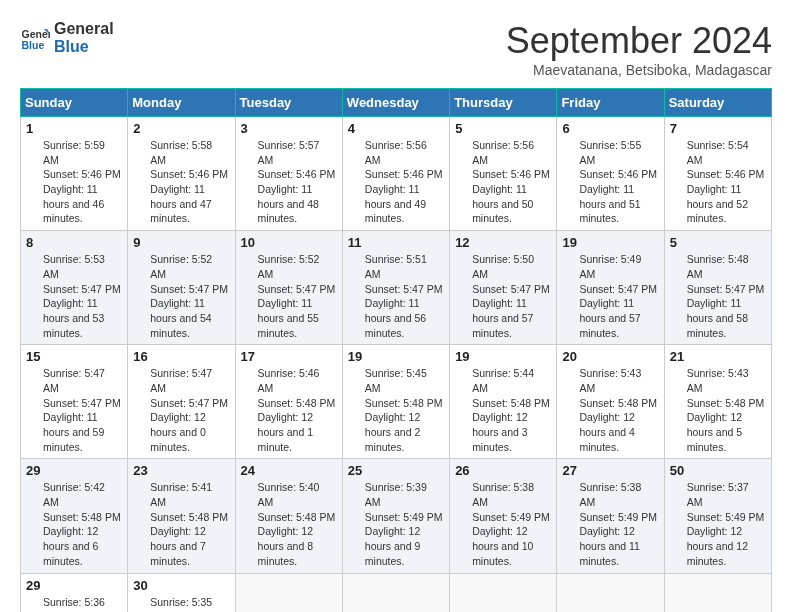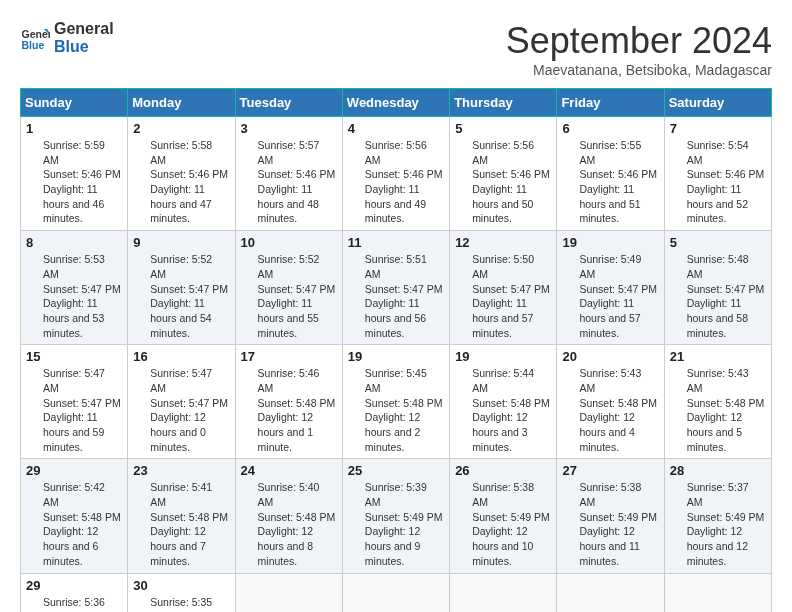--- a/index.html
+++ b/index.html
@@ -228,21 +228,21 @@
         </td>
         <td>
           <span class="day-num">26</span>
           <div class="day-info">Sunrise: 5:38 AM<br>Sunset: 5:49 PM<br>Daylight: 12 hours and 10 minutes.</div>
         </td>
         <td>
           <span class="day-num">27</span>
           <div class="day-info">Sunrise: 5:38 AM<br>Sunset: 5:49 PM<br>Daylight: 12 hours and 11 minutes.</div>
         </td>
         <td>
-          <span class="day-num">28</span>
+          <span class="day-num">50</span>
           <div class="day-info">Sunrise: 5:37 AM<br>Sunset: 5:49 PM<br>Daylight: 12 hours and 12 minutes.</div>
         </td>
       </tr>
       <tr class="last-row">
         <td>
           <span class="day-num">29</span>
           <div class="day-info">Sunrise: 5:36 AM<br>Sunset: 5:49 PM<br>Daylight: 12 hours and 13 minutes.</div>
         </td>
         <td>
           <span class="day-num">30</span>

